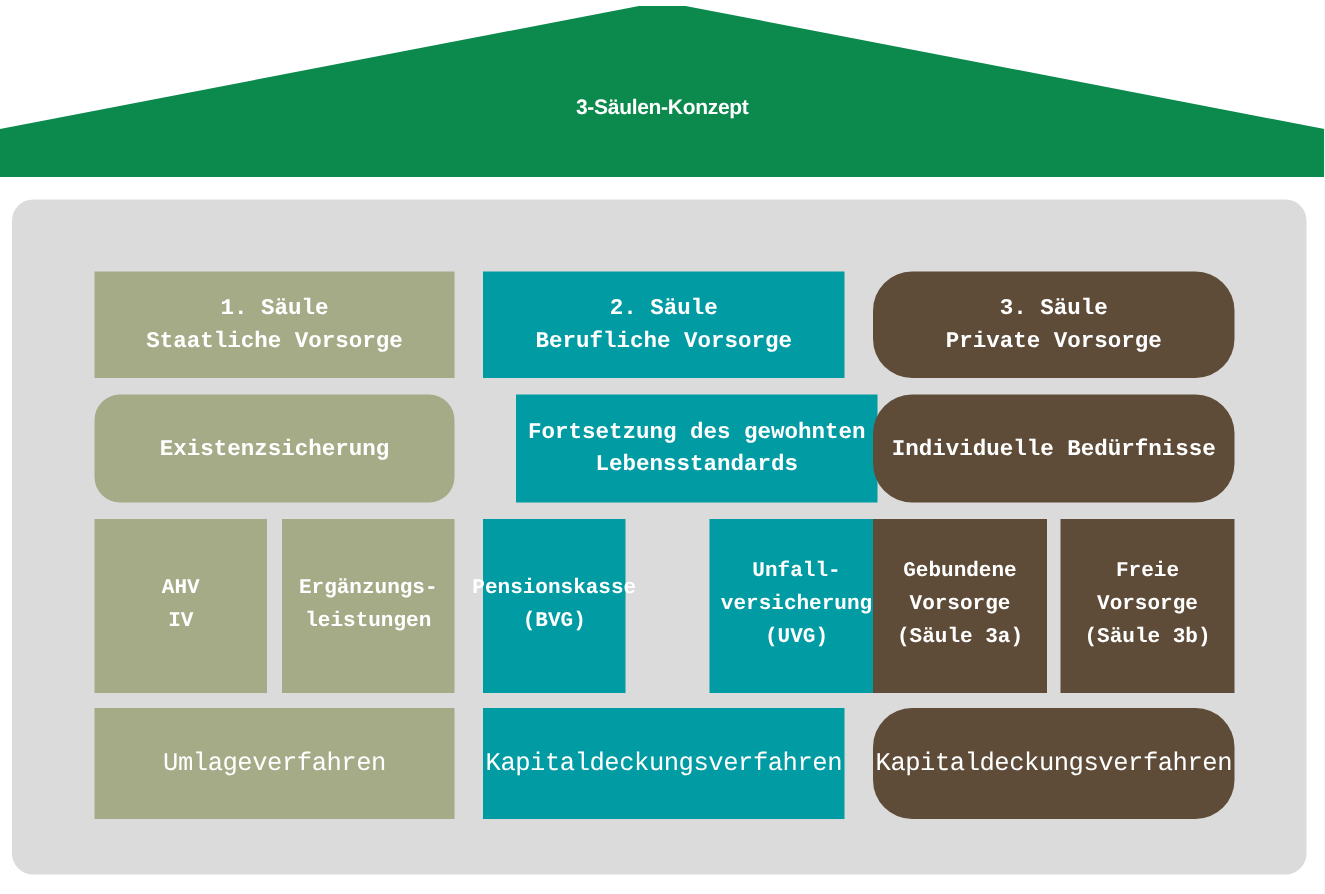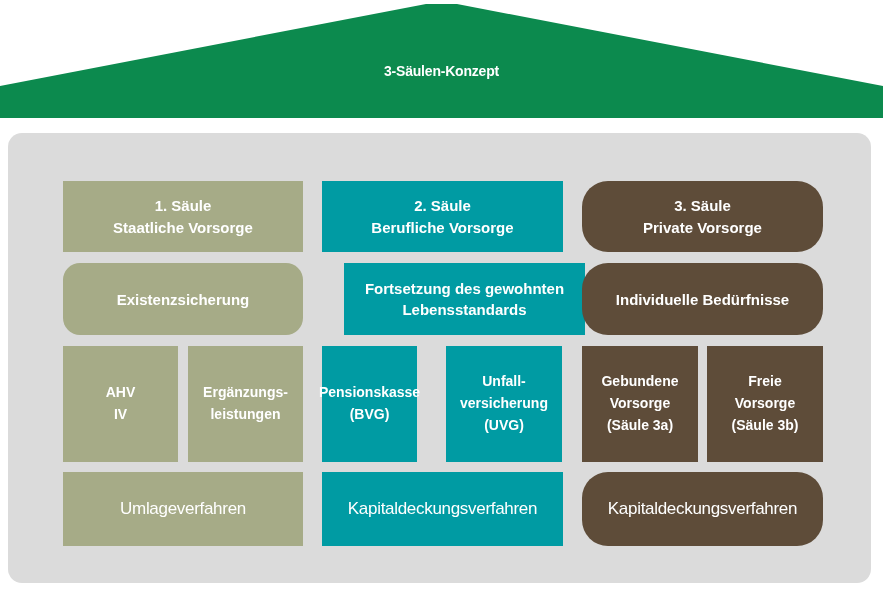--- a/index.html
+++ b/index.html
@@ -43,35 +43,36 @@
   
   .box {
     position: absolute;
     display: flex;
     align-items: center;
     justify-content: center;
     text-align: center;
     color: #ffffff;
     white-space: pre-line;
     padding: 4px 6px;
+    font-family: Liberation Mono, monospace;
   }
   .bold   { font-weight: bold; }
   .header { font-size: 15px; line-height: 1.45; }
   .goal   { font-size: 15px; line-height: 1.4; }
   .comp   { font-size: 14px; line-height: 1.55; }
   .fin    { font-size: 17px; font-weight: 400; letter-spacing: -0.3px; }
 
   
   .c1  { left: 63px;  width: 240px; }
   .c2  { left: 322px; width: 241px; }
   .c3  { left: 582px; width: 241px; border-radius: 26px; }
   .c1a { left: 63px;  width: 115px; }
   .c1b { left: 188px; width: 115px; }
   .c2a { left: 322px; width: 95px; }
-  .c2b { left: 446px; width: 116px; }
+  .c2b { left: 473px; width: 116px; }
   .c3a { left: 582px; width: 116px; }
   .c3b { left: 707px; width: 116px; }
 
   
   .r1 { top: 181px; height: 71px; }
   .r2 { top: 263px; height: 72px; }
   .r3 { top: 346px; height: 116px; }
   .r4 { top: 472px; height: 74px; }
 </style>
 </head>

